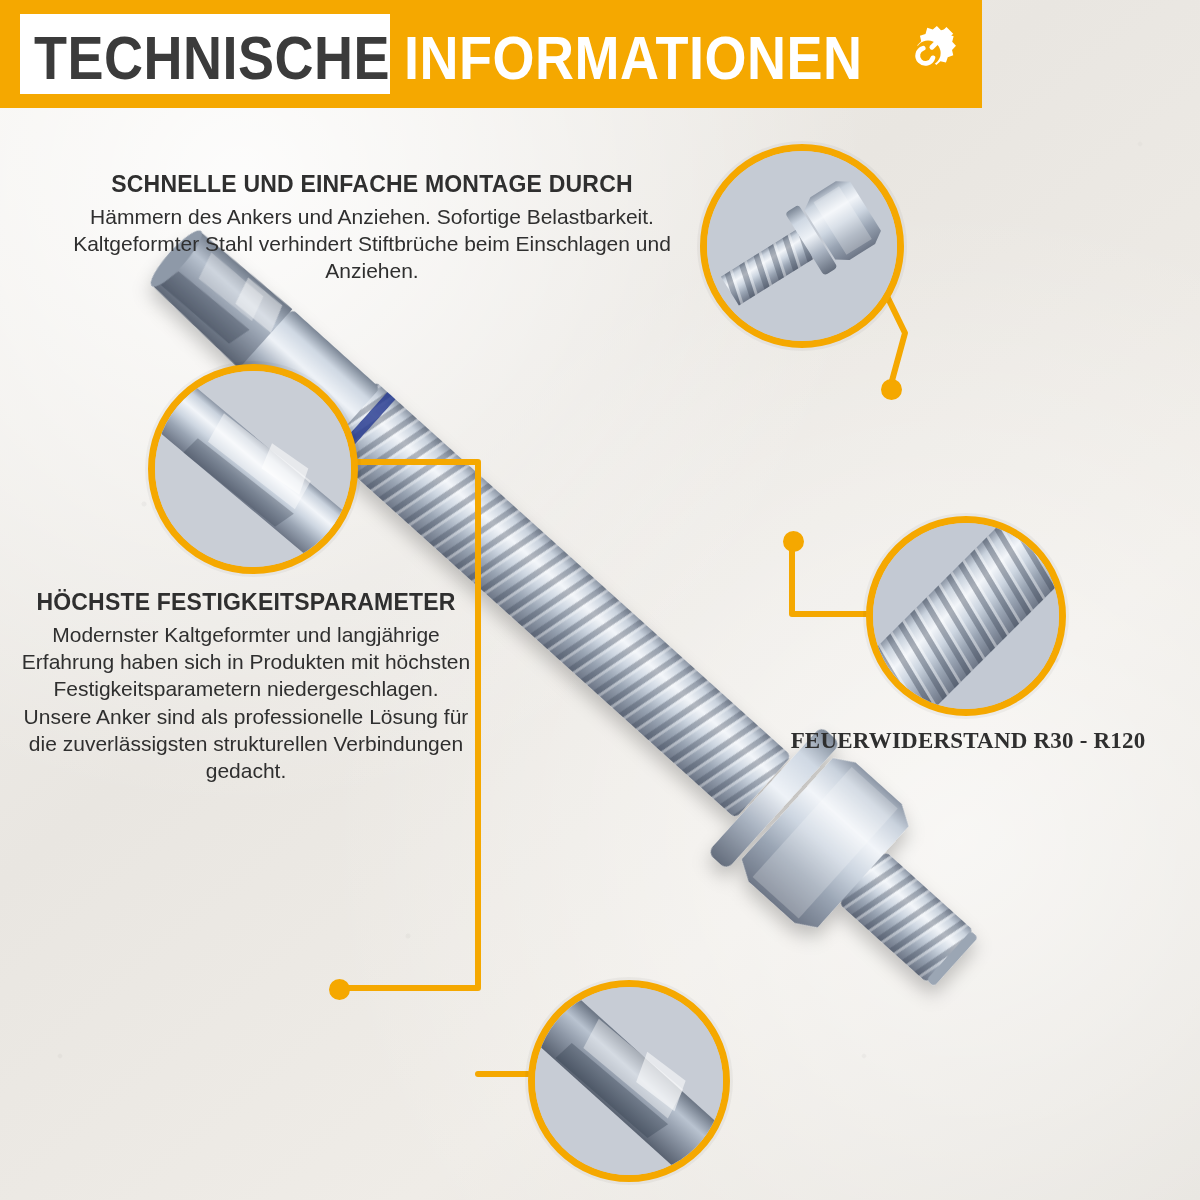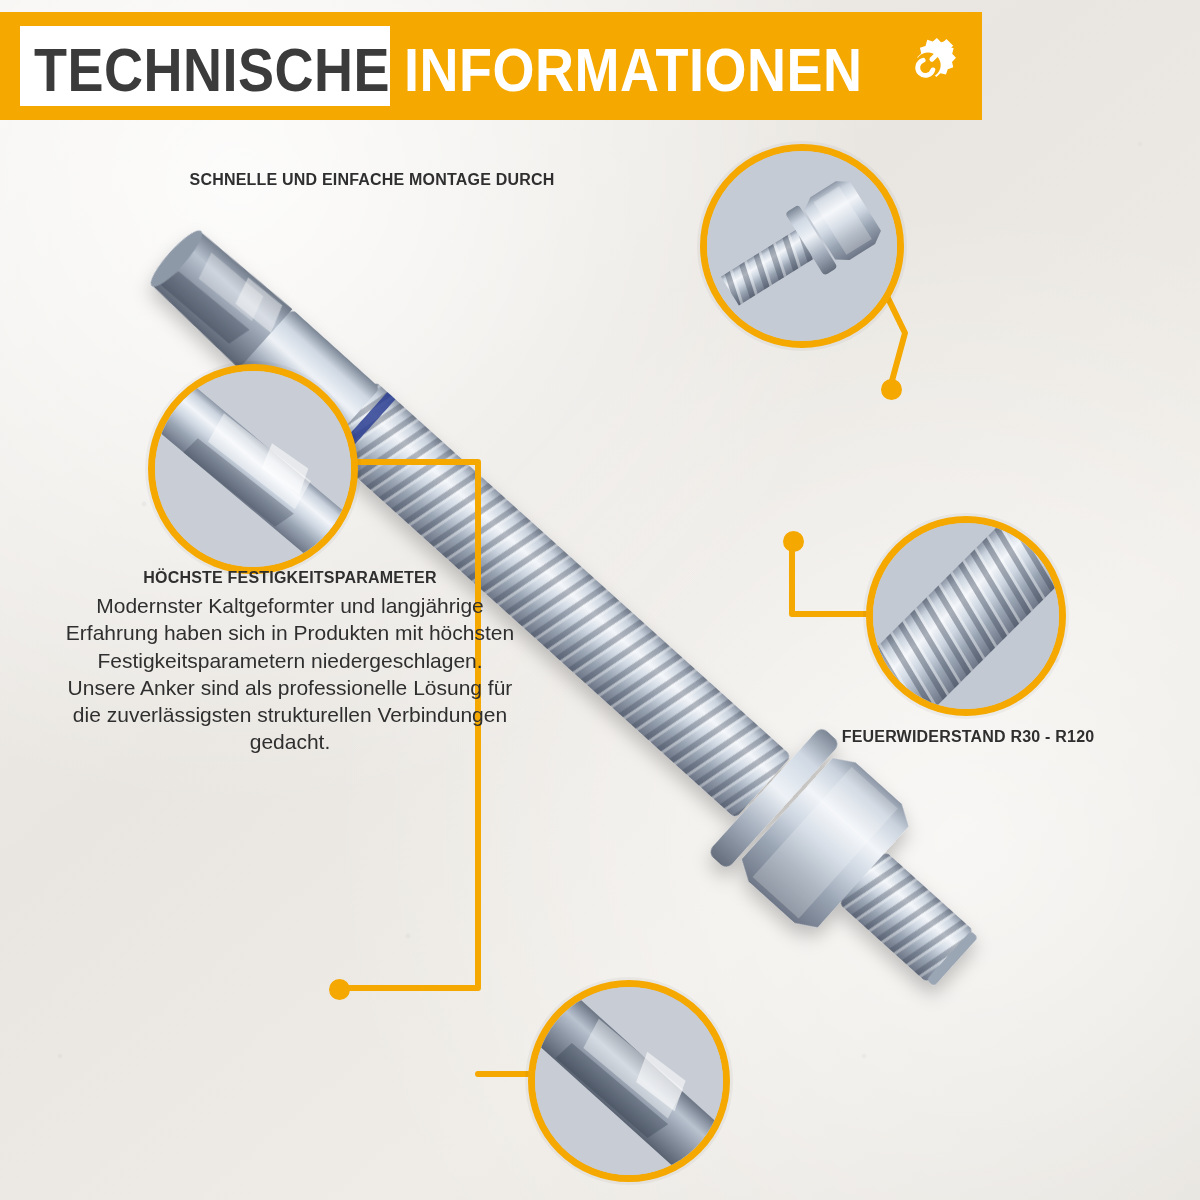--- a/index.html
+++ b/index.html
@@ -37,21 +37,21 @@
       radial-gradient(circle at 48% 95%, rgba(0,0,0,0.025) 0 2px, transparent 3px),
       radial-gradient(circle at 72% 88%, rgba(0,0,0,0.03) 0 1.5px, transparent 3px),
       radial-gradient(circle at 5% 88%, rgba(0,0,0,0.03) 0 1.5px, transparent 3px),
       radial-gradient(circle at 95% 12%, rgba(0,0,0,0.025) 0 1.5px, transparent 3px);
     pointer-events: none;
   }
 
   
   .header {
     position: absolute;
-    top: 12px; left: 0;
+    top: 0; left: 0;
     width: 1200px;
     height: 118px;
   }
   .header-bar {
     position: absolute;
     top: 0; left: 0;
     width: 982px;
     height: 108px;
     background: #f5a800;
   }
@@ -98,39 +98,39 @@
     top: 24px;
     left: 898px;
     width: 62px;
     height: 62px;
   }
 
   
   .block { position: absolute; }
   .block h3 {
     margin: 0 0 4px 0;
-    font-size: 16px;
+    font-size: 23px;
     font-weight: bold;
     color: #2f2f2f;
     letter-spacing: 0.2px;
     text-align: center;
     line-height: 1.25;
   }
   .block p {
     margin: 0;
     font-size: 21px;
     color: #2f2f2f;
     line-height: 1.3;
     text-align: center;
   }
 
   #block-montage { top: 170px; left: 52px; width: 640px; }
   #block-montage h3 { text-align: center; }
-  #block-festigkeit { top: 568px; left: 18px; width: 456px; margin-left: 44px; }
-  #block-feuer { top: 727px; left: 760px; width: 416px; }
+  #block-festigkeit { top: 588px; left: 18px; width: 456px; }
+  #block-feuer { top: 727px; left: 760px; width: 416px; font-family: Liberation Serif, serif; }
 
   
   .callout {
     position: absolute;
     border-radius: 50%;
     border: 7px solid #f5a800;
     box-shadow: 0 0 0 3px rgba(0,0,0,0.04);
     overflow: hidden;
     background: #c9ccd2;
   }
@@ -303,20 +303,21 @@
       </g>
     </svg>
   </div>
 
   <div class="dot" style="top:379px;left:881px;"></div>
   <div class="dot" style="top:979px;left:329px;"></div>
   <div class="dot" style="top:531px;left:783px;"></div>
 
   <div class="block" id="block-montage">
     <h3>SCHNELLE UND EINFACHE MONTAGE DURCH</h3>
+    <p>Hämmern des Ankers und Anziehen. Sofortige Belastbarkeit. Kaltgeformter Stahl verhindert Stiftbrüche beim Einschlagen und Anziehen.</p>
   </div>
 
   <div class="block" id="block-festigkeit">
     <h3>HÖCHSTE FESTIGKEITSPARAMETER</h3>
     <p>Modernster Kaltgeformter und langjährige Erfahrung haben sich in Produkten mit höchsten Festigkeitsparametern niedergeschlagen. Unsere Anker sind als professionelle Lösung für die zuverlässigsten strukturellen Verbindungen gedacht.</p>
   </div>
 
   <div class="block" id="block-feuer">
     <h3>FEUERWIDERSTAND R30 - R120</h3>
   </div>

